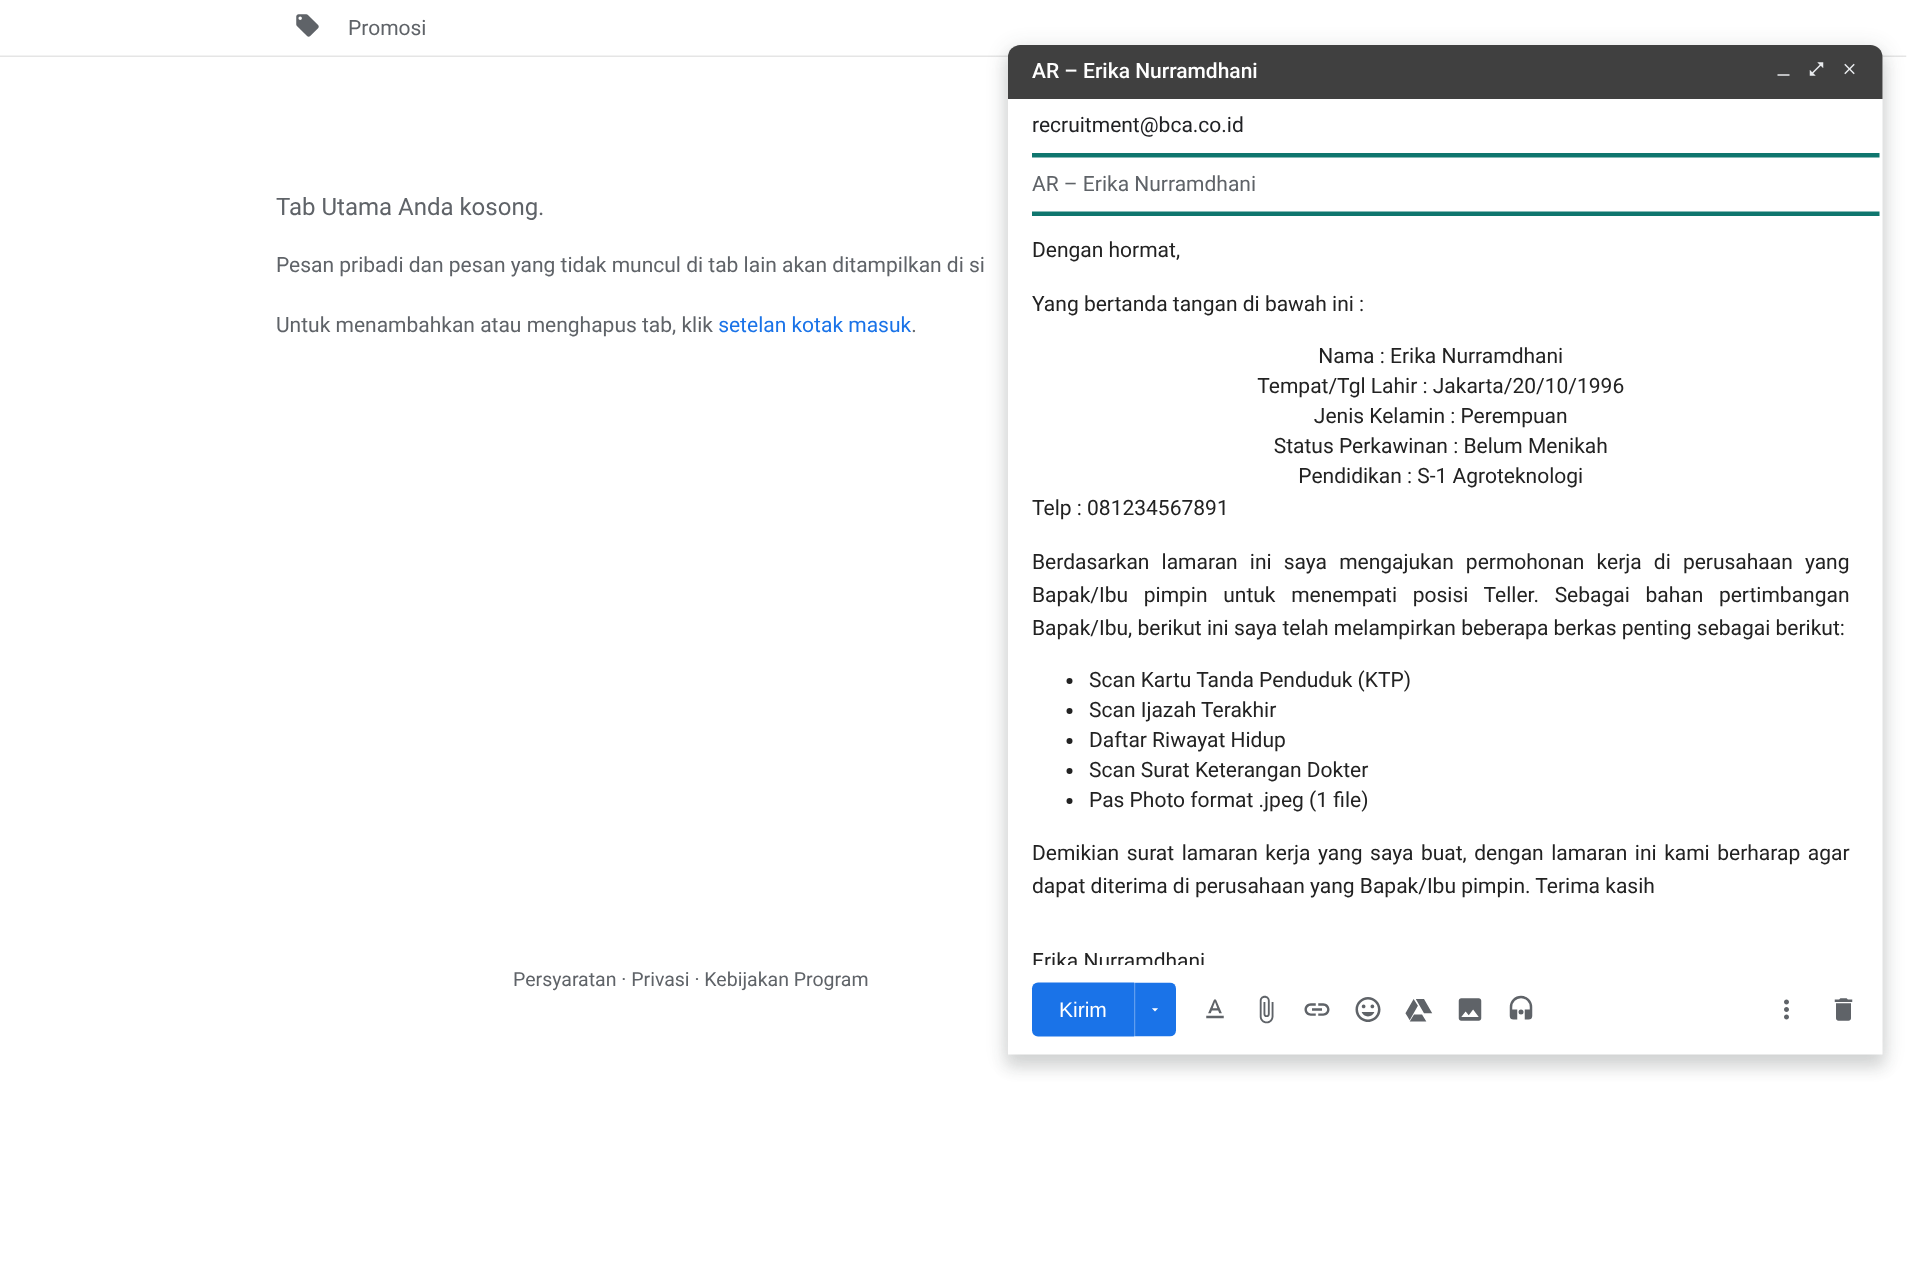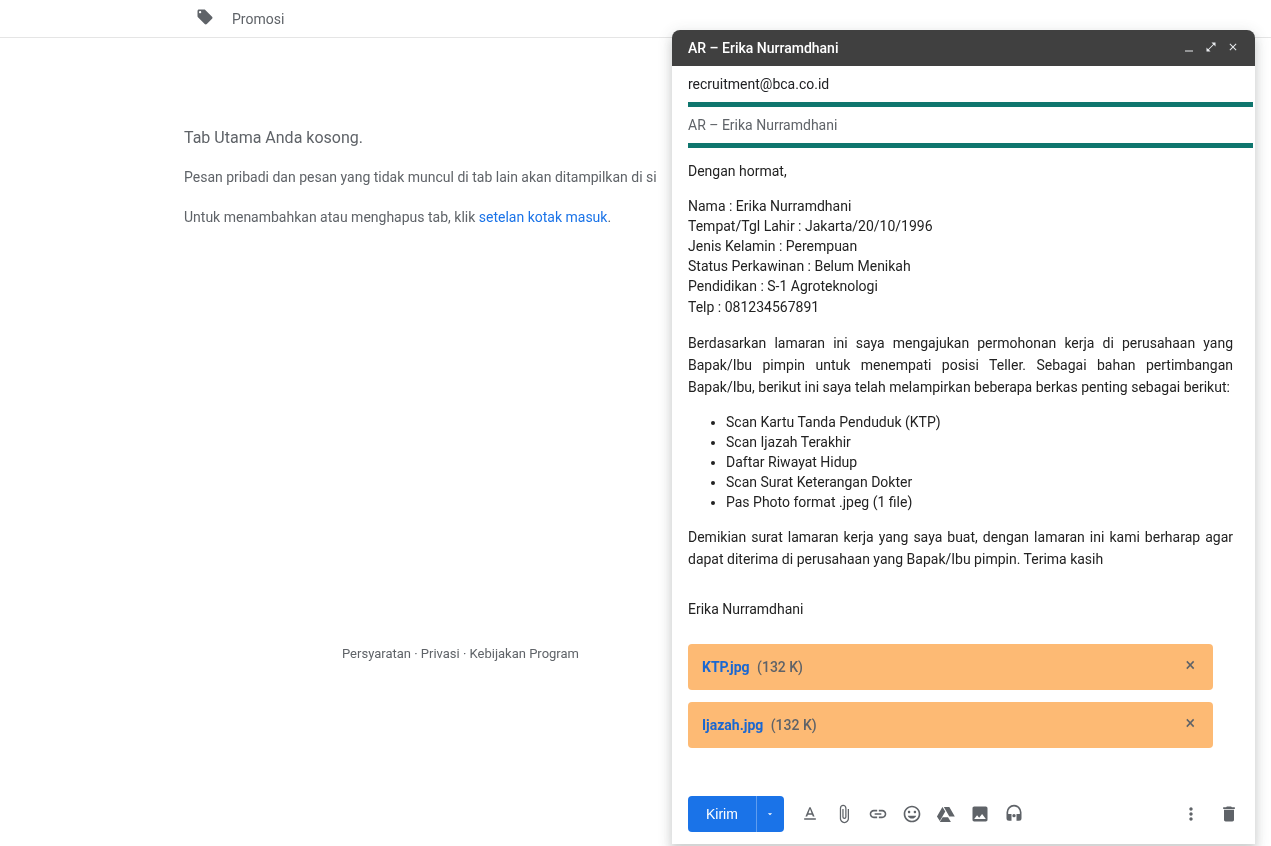--- a/index.html
+++ b/index.html
@@ -59,21 +59,21 @@
   .compose {
     position: absolute;
     right: 16px;
     top: 30px;
     width: 583px;
     background: #fff;
     border-radius: 8px 8px 0 0;
     box-shadow: 0 8px 10px 1px rgba(60,64,67,.15), 0 3px 14px 2px rgba(60,64,67,.12);
     display: flex;
     flex-direction: column;
-    height: 814px;
+    height: 673px;
   }
   .compose-header {
     background: #404040;
     color: #fff;
     padding: 10px 16px;
     display: flex;
     justify-content: space-between;
     align-items: center;
     border-radius: 8px 8px 0 0;
     font-size: 14px;
@@ -85,33 +85,33 @@
     flex: 1;
     overflow-y: auto;
     padding: 0 2px 0 16px;
     position: relative;
   }
   .compose-body::-webkit-scrollbar { width: 10px; }
   .compose-body::-webkit-scrollbar-thumb { background: #dadce0; border-radius: 8px; }
   .compose-body::-webkit-scrollbar-track { background: transparent; }
   .field-row {
     padding: 10px 16px 10px 0;
-    border-bottom: 5px solid #0f766e;
+    border-bottom: 3px solid #0f766e;
     color: #5f6368;
     font-size: 14px;
   }
   .field-row.to { color: #202124; }
   .msg-body {
     padding: 12px 20px 10px 0;
     font-size: 14px;
     line-height: 22px;
     color: #222;
   }
   .msg-body p { margin-bottom: 14px; }
-  .msg-body .tight { margin-bottom: 0; line-height: 20px; }
+  .msg-body .tight { margin-bottom: 0; line-height: 20px; text-align: center; }
   .msg-body ul { margin: 0 0 14px 38px; }
   .msg-body li { line-height: 20px; margin-bottom: 0; }
   .justify { text-align: justify; }
   .attachments { padding: 10px 20px 0 0; }
   .attach-chip {
     background: #fdba74;
     border-radius: 4px;
     padding: 12px 14px;
     display: flex;
     justify-content: space-between;
@@ -198,20 +198,21 @@
           </svg></span>
     </div>
   </div>
 
   <div class="compose-body">
     <div class="field-row to">recruitment@bca.co.id</div>
     <div class="field-row">AR – Erika Nurramdhani</div>
 
     <div class="msg-body">
       <p>Dengan hormat,</p>
+      <p>Yang bertanda tangan di bawah ini :</p>
       <p class="tight">Nama : Erika Nurramdhani</p>
       <p class="tight">Tempat/Tgl Lahir : Jakarta/20/10/1996</p>
       <p class="tight">Jenis Kelamin : Perempuan</p>
       <p class="tight">Status Perkawinan : Belum Menikah</p>
       <p class="tight">Pendidikan : S-1 Agroteknologi</p>
       <p style="margin-bottom:14px">Telp : 081234567891</p>
       <p class="justify">Berdasarkan lamaran ini saya mengajukan permohonan kerja di perusahaan yang Bapak/Ibu pimpin untuk menempati posisi Teller. Sebagai bahan pertimbangan Bapak/Ibu, berikut ini saya telah melampirkan beberapa berkas penting sebagai berikut:</p>
       <ul>
         <li>Scan Kartu Tanda Penduduk (KTP)</li>
         <li>Scan Ijazah Terakhir</li>

